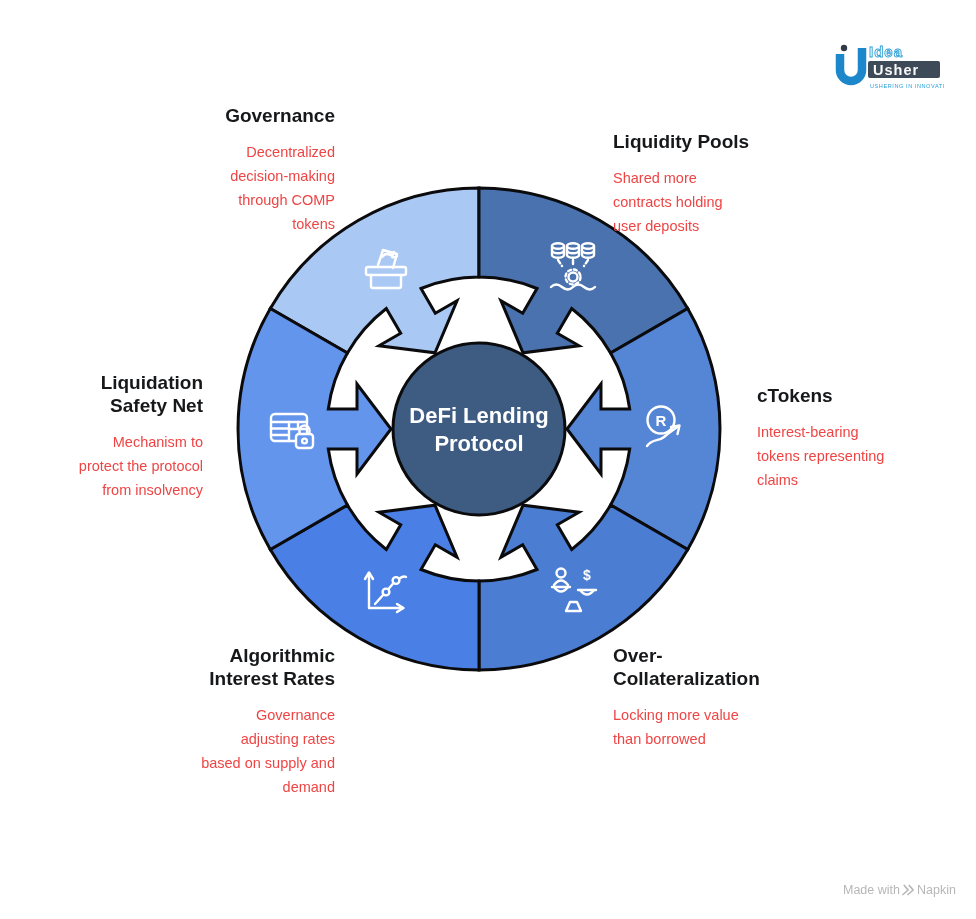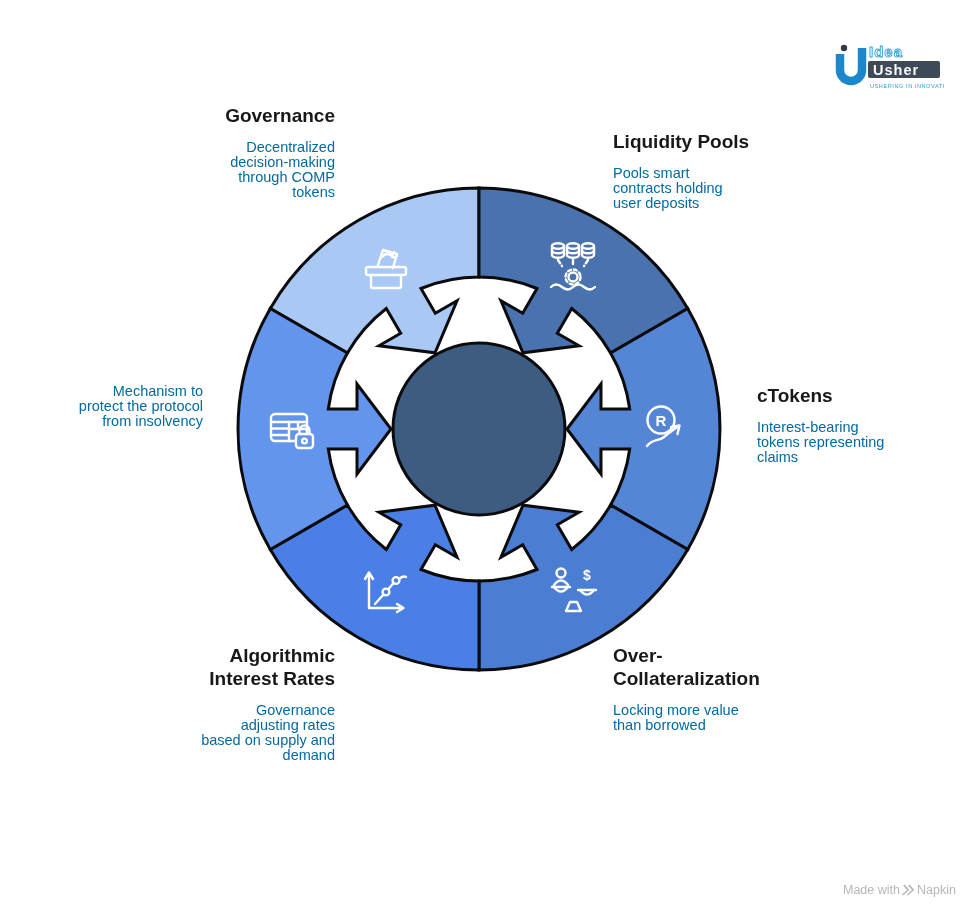--- a/index.html
+++ b/index.html
@@ -11,21 +11,21 @@
   .icon{fill:none;stroke:#ffffff;stroke-width:2.4;stroke-linecap:round;stroke-linejoin:round;}
   .icontxt{fill:#ffffff;stroke:none;font-family:"Liberation Sans",sans-serif;
            font-weight:bold;text-anchor:middle;}
   .center-label{position:absolute;left:369px;top:402px;width:220px;text-align:center;
                 color:#ffffff;font-size:22px;font-weight:bold;line-height:28px;
                 white-space:pre-line;}
   .tb{position:absolute;}
   .tb.right{text-align:right;}
   .tb.left{text-align:left;}
   .ttl{font-size:19px;line-height:23px;font-weight:bold;color:#17181a;white-space:pre-line;}
-  .dsc{font-size:14.5px;line-height:15px;color:#0369a1;white-space:pre-line;margin-top:13px;}
+  .dsc{font-size:14.5px;line-height:24px;color:#ef4444;white-space:pre-line;margin-top:13px;}
   .logo{position:absolute;left:833px;top:40px;width:112px;height:54px;}
   .footer{position:absolute;left:843px;top:883px;display:flex;align-items:center;gap:2px;
           color:#b7b7b7;font-size:12.5px;}
 </style>
 </head>
 <body>
 
 <div class="stage">
 
   <svg class="wheel" viewBox="0 0 976 919">
@@ -100,32 +100,34 @@
       <path d="M8,29.5 H26"></path>
       <path d="M8,36 H26"></path>
       <path d="M35,23 V30"></path>
       <path d="M26,30 H44"></path>
       <path d="M36.5,35 v-3.5 a5,5 0 0 1 10,0 V35"></path>
       <rect x="33" y="35" width="17" height="14" rx="3" style="fill: rgb(100, 149, 236);"></rect>
       <circle cx="41.5" cy="42" r="2.4"></circle>
     </g>
   </svg>
 
+  <div class="center-label">DeFi Lending
+Protocol</div>
 
   <div class="tb right" style="left:200px;top:104px;width:135px;">
     <div class="ttl">Governance</div>
     <div class="dsc">Decentralized
 decision-making
 through COMP
 tokens</div>
   </div>
 
   <div class="tb left" style="left:613px;top:122px;width:145px;margin-top:8px;">
     <div class="ttl">Liquidity Pools</div>
-    <div class="dsc">Pools smart
+    <div class="dsc">Shared more
 contracts holding
 user deposits</div>
   </div>
 
   <div class="tb left" style="left:757px;top:384px;width:150px;">
     <div class="ttl">cTokens</div>
     <div class="dsc">Interest-bearing
 tokens representing
 claims</div>
   </div>
@@ -140,20 +142,22 @@
   <div class="tb right" style="left:185px;top:644px;width:150px;">
     <div class="ttl">Algorithmic
 Interest Rates</div>
     <div class="dsc">Governance
 adjusting rates
 based on supply and
 demand</div>
   </div>
 
   <div class="tb right" style="left:58px;top:371px;width:145px;">
+    <div class="ttl">Liquidation
+Safety Net</div>
     <div class="dsc">Mechanism to
 protect the protocol
 from insolvency</div>
   </div>
 
   <svg class="logo" viewBox="0 0 112 54">
     <circle cx="11" cy="8" r="3.2" fill="#2f3b46"></circle>
     <path d="M7,14 V30 a11,11 0 0 0 22,0 V8" fill="none" stroke="#1d87cb" stroke-width="8.5" stroke-linejoin="round"></path>
     <text x="36" y="17" font-size="15" font-weight="bold" letter-spacing="1" fill="#ffffff" stroke="#2e9fd6" stroke-width="0.9">Idea</text>
     <rect x="35" y="21" width="72" height="17" rx="2" fill="#3e4a58"></rect>

